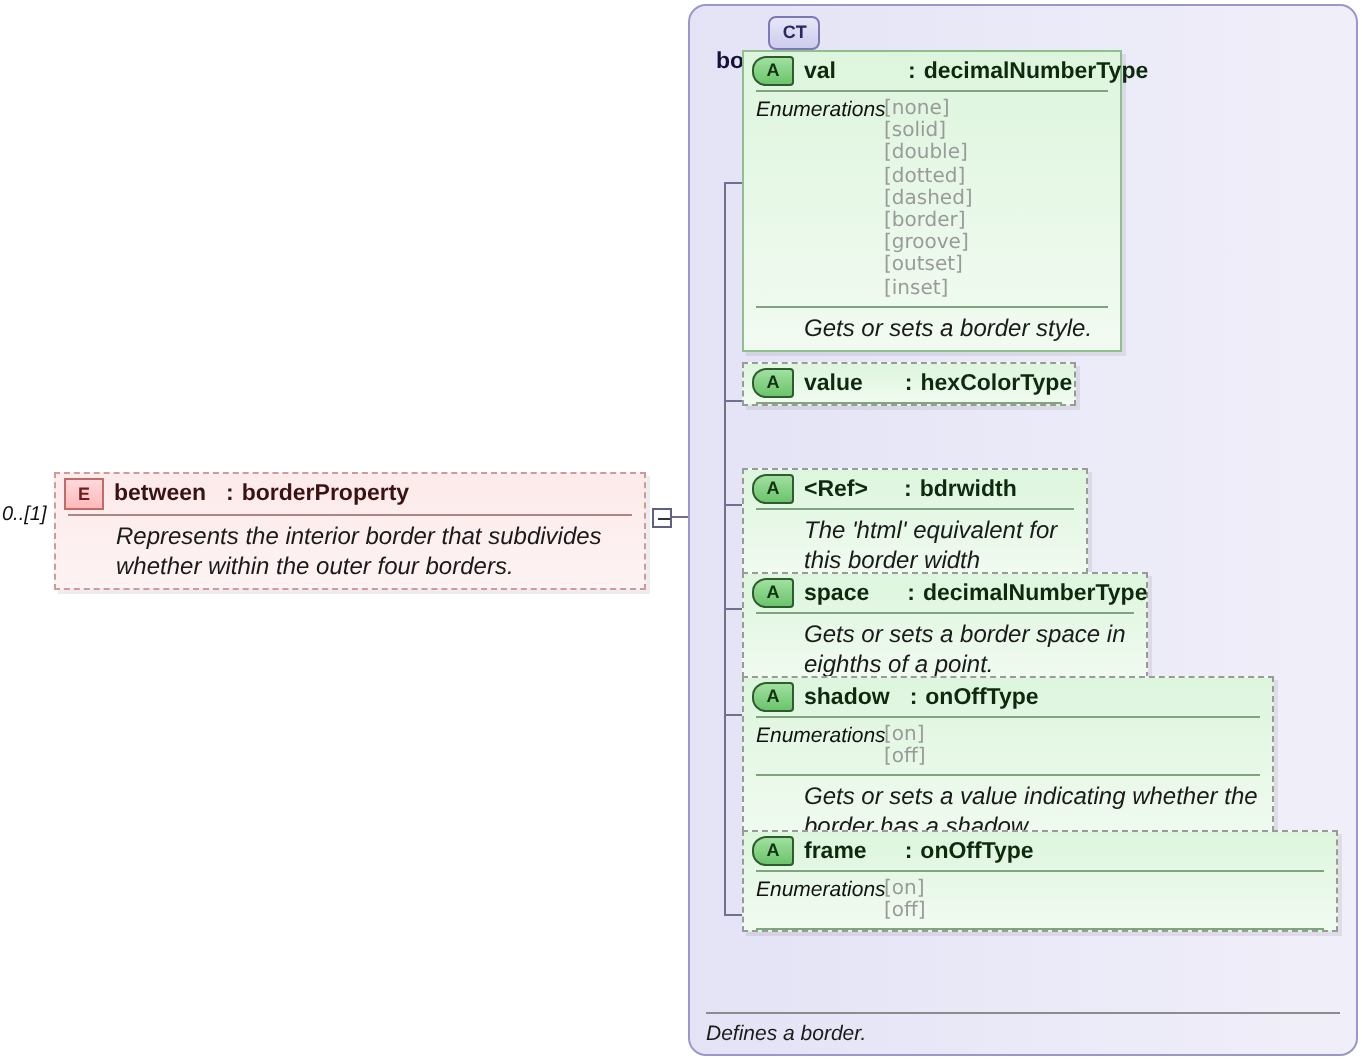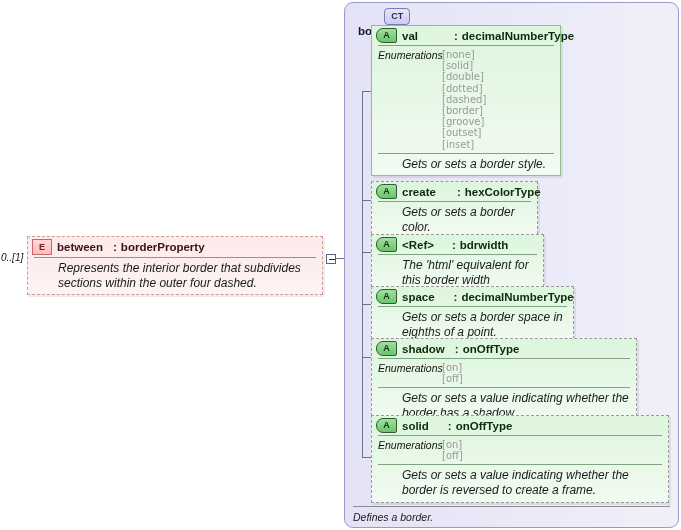--- a/index.html
+++ b/index.html
@@ -127,21 +127,21 @@
   <div id="cardinality">0..[1]</div>
 
   <div class="box" id="el-between">
     <div class="box-title">
       <span class="badge-e">E</span>
       <span class="name">between</span>
       <span class="sep">:</span>
       <span class="type">borderProperty</span>
     </div>
     <div class="hr"></div>
-    <div class="doc">Represents the interior border that subdivides sections within the outer four dashed.</div>
+    <div class="doc">Represents the interior border that subdivides whether within the outer four borders.</div>
   </div>
 
   <div id="expander">
     <span class="minus"></span>
   </div>
   <div class="line hline" style="left:336px;top:258px;width:26px;"></div>
 
   <div id="ct-container">
     <div id="ct-title">
       <span class="badge-ct">CT</span>
@@ -184,26 +184,25 @@
         <span>[inset]</span>
       </span>
     </div>
     <div class="hr"></div>
     <div class="doc">Gets or sets a border style.</div>
   </div>
 
   <div class="box attr optional" id="attr-color" style="left:371px;top:181px;width:167px;">
     <div class="box-title">
       <span class="badge-a">A</span>
-      <span class="name">create</span>
+      <span class="name">value</span>
       <span class="sep" style="margin-left:21px;">:</span>
       <span class="type">hexColorType</span>
     </div>
     <div class="hr"></div>
-    <div class="doc">Gets or sets a border color.</div>
   </div>
 
   <div class="box attr optional" id="attr-ref" style="left:371px;top:234px;width:173px;">
     <div class="box-title">
       <span class="badge-a">A</span>
       <span class="name">&lt;Ref&gt;</span>
       <span class="sep" style="margin-left:18px;">:</span>
       <span class="type">bdrwidth</span>
     </div>
     <div class="hr"></div>
@@ -236,29 +235,28 @@
         <span>[off]</span>
       </span>
     </div>
     <div class="hr"></div>
     <div class="doc">Gets or sets a value indicating whether the border has a shadow.</div>
   </div>
 
   <div class="box attr optional" id="attr-frame" style="left:371px;top:415px;width:298px;">
     <div class="box-title">
       <span class="badge-a">A</span>
-      <span class="name">solid</span>
+      <span class="name">frame</span>
       <span class="sep" style="margin-left:19px;">:</span>
       <span class="type">onOffType</span>
     </div>
     <div class="hr"></div>
     <div class="enums">
       <span class="enums-label">Enumerations</span>
       <span class="enums-vals">
         <span>[on]</span><br>
         <span>[off]</span>
       </span>
     </div>
     <div class="hr"></div>
-    <div class="doc">Gets or sets a value indicating whether the border is reversed to create a frame.</div>
   </div>
 
 </div>
 
 </body></html>

